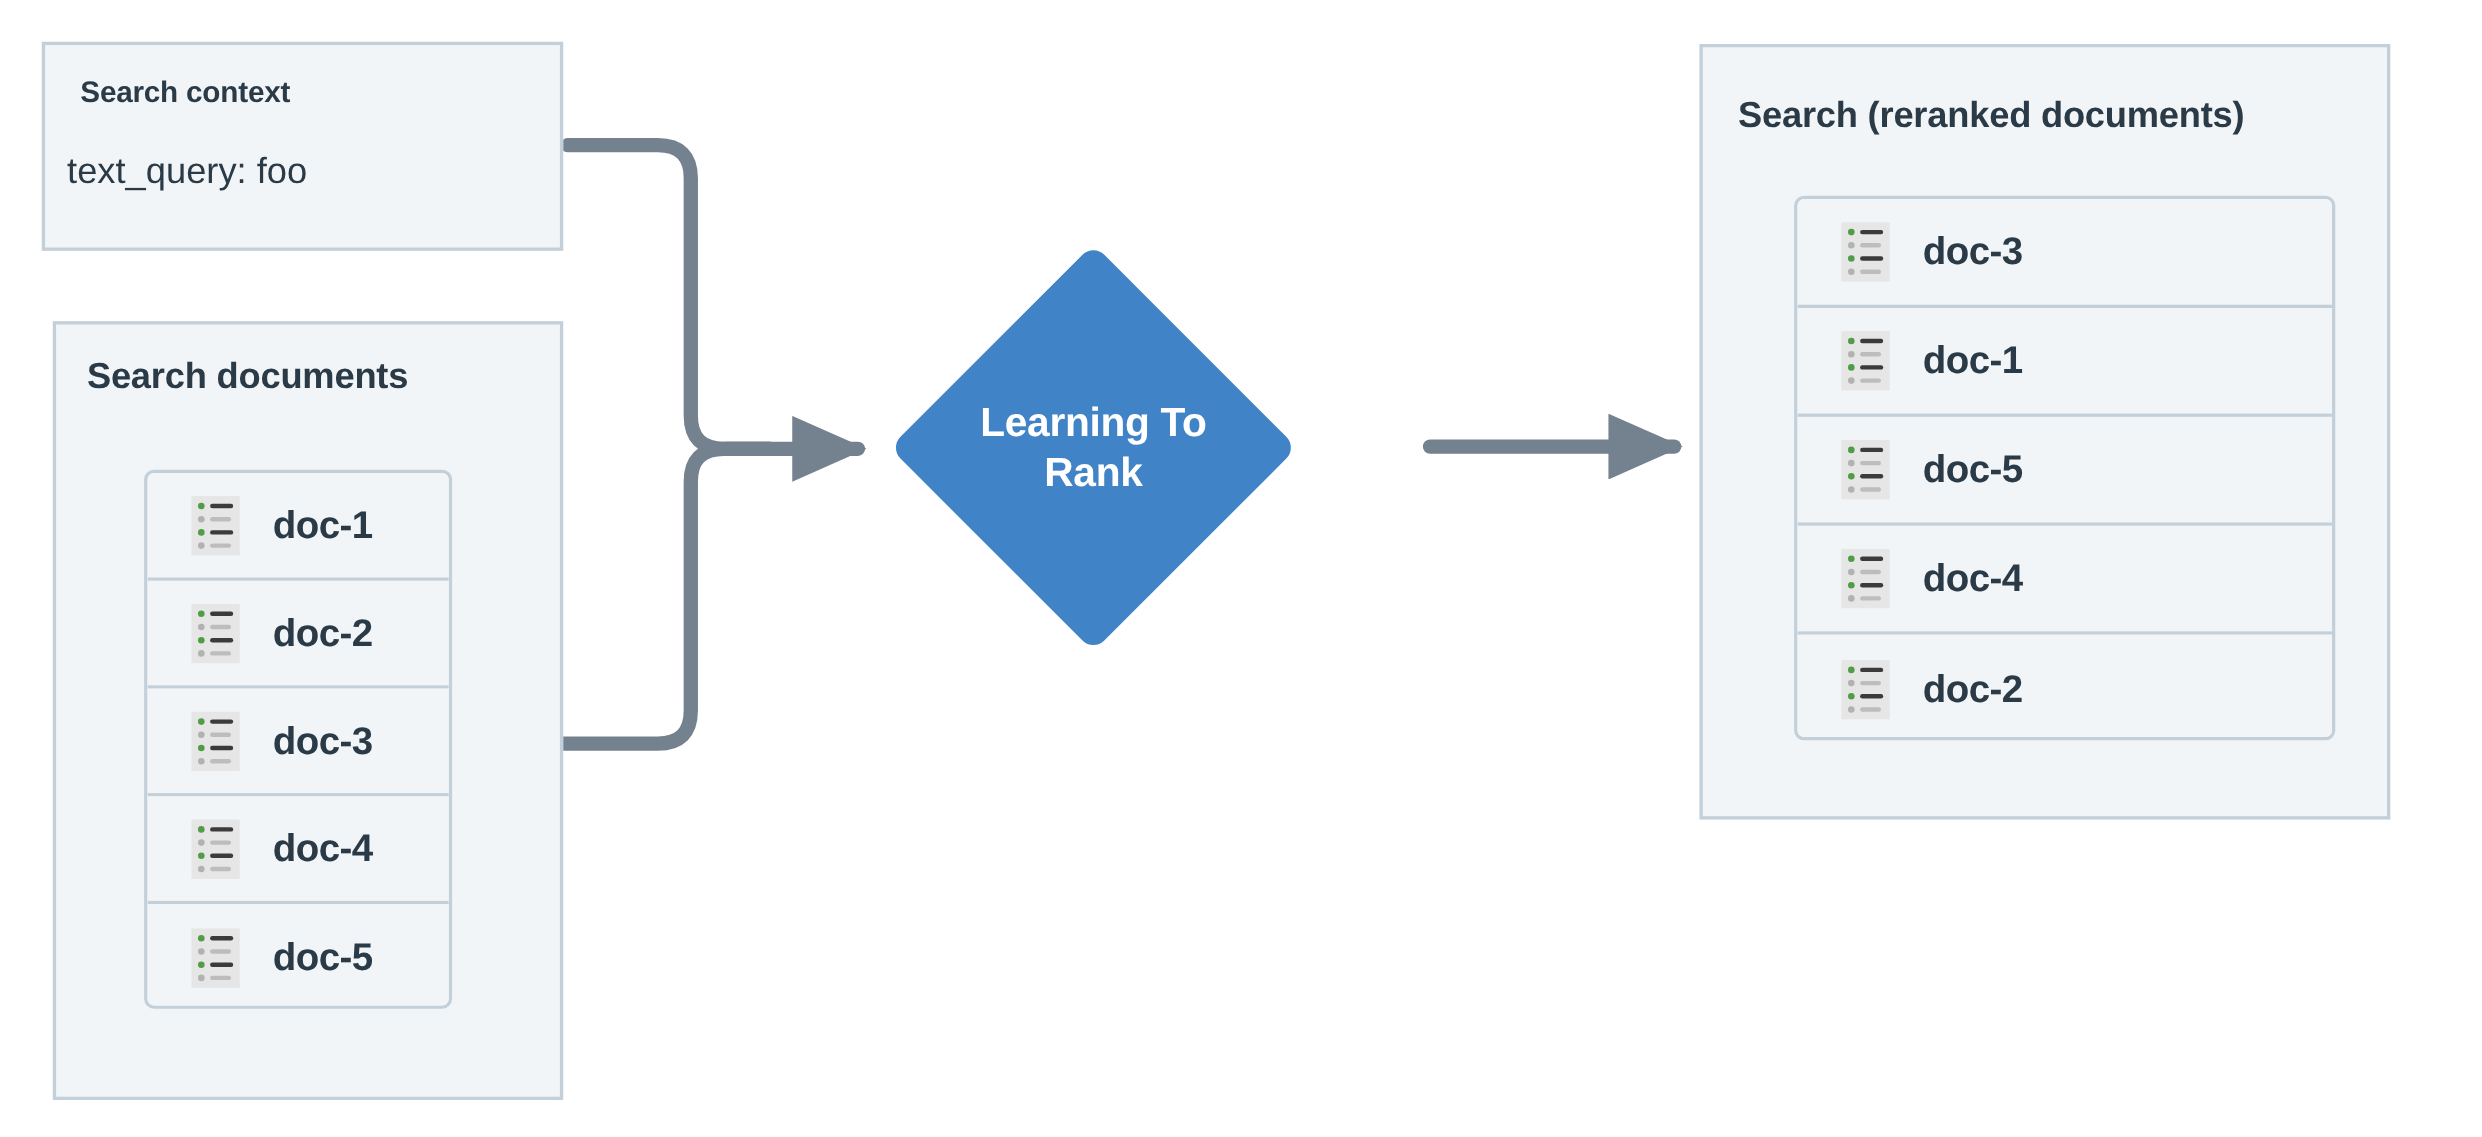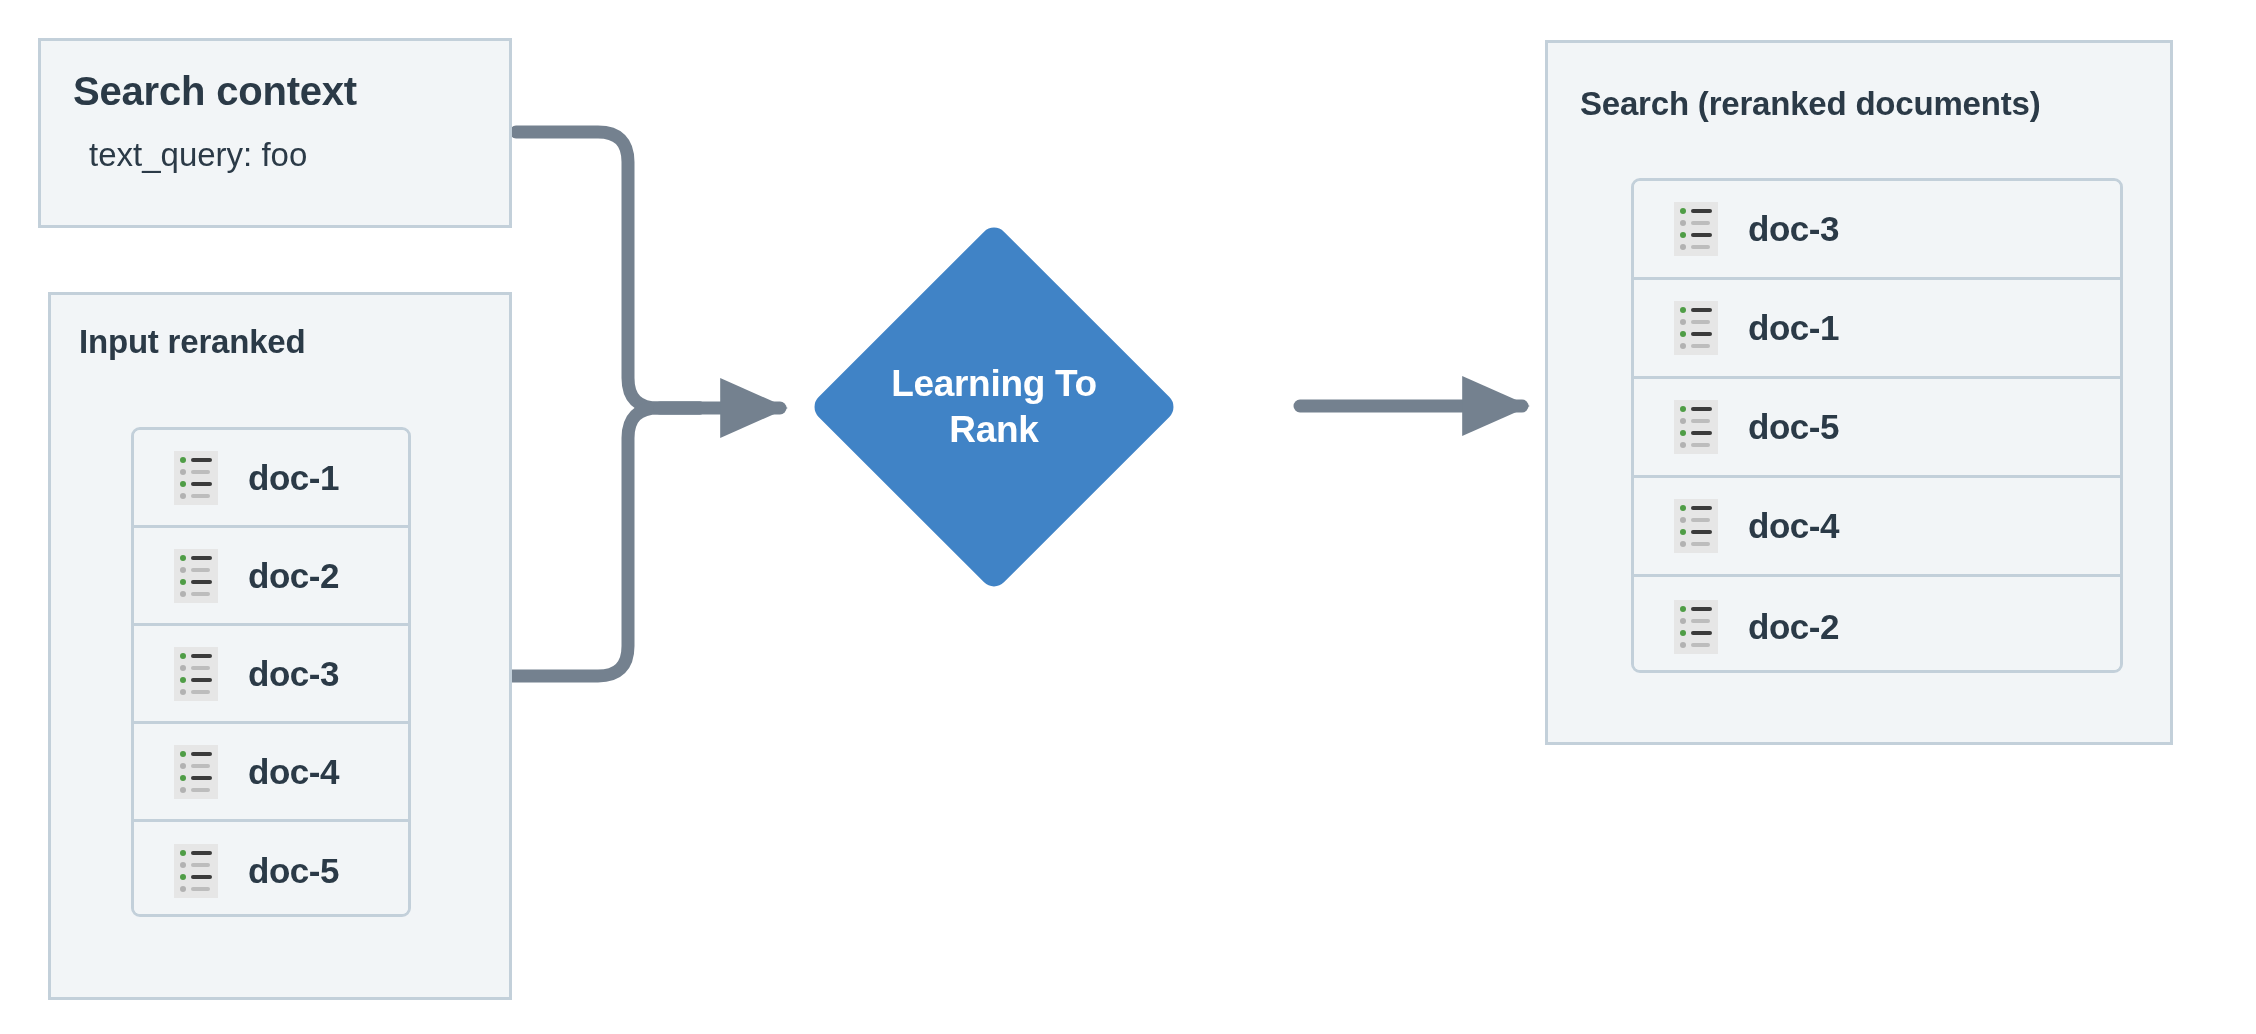--- a/index.html
+++ b/index.html
@@ -43,24 +43,24 @@
   
   #search-context-panel {
     left: 38px;
     top: 38px;
     width: 474px;
     height: 190px;
   }
   #search-context-title {
     left: 32px;
     top: 28px;
-    font-size: 40px;
+    font-size: 27px;
   }
   #search-context-query {
-    left: 48px;
+    left: 20px;
     top: 95px;
     font-size: 33px;
     font-weight: normal;
   }
 
   
   #input-documents-panel {
     left: 48px;
     top: 292px;
     width: 464px;
@@ -224,21 +224,21 @@
 
     <path d="M 1300,406 L 1522,406" fill="none" stroke="#74818f" stroke-width="13" stroke-linecap="round" marker-end="url(#arrowhead)"></path>
   </svg>
 
   <div class="panel" id="search-context-panel">
     <div class="panel-title" id="search-context-title">Search context</div>
     <div class="panel-sub" id="search-context-query">text_query: foo</div>
   </div>
 
   <div class="panel" id="input-documents-panel">
-    <div class="panel-title" id="input-documents-title">Input reranked</div>
+    <div class="panel-title" id="input-documents-title">Search documents</div>
 
     <div class="doc-list" id="input-doc-list">
         <div class="doc-row">
           <span class="doc-icon">
             <span class="doc-icon-row">
               <span class="doc-icon-dot green"></span>
               <span class="doc-icon-line dark"></span>
             </span>
             <span class="doc-icon-row">
               <span class="doc-icon-dot gray"></span>

